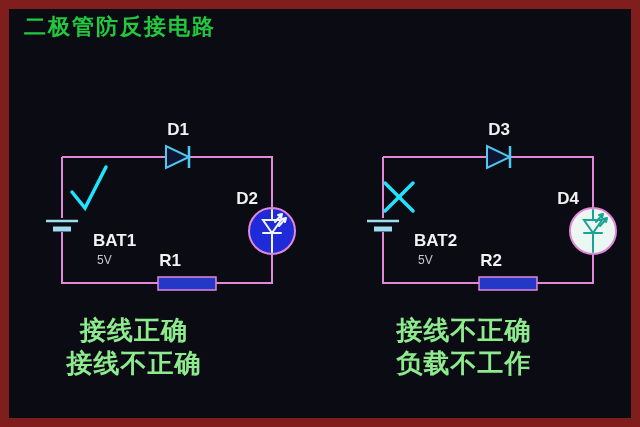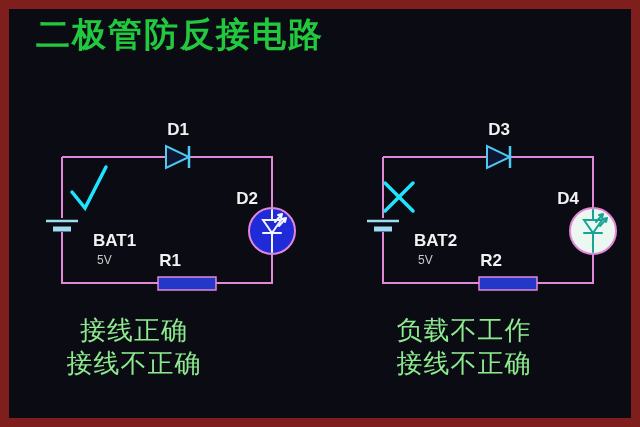--- a/index.html
+++ b/index.html
@@ -2,25 +2,25 @@
 <html><head>
 <meta charset="utf-8">
 <style>
   html,body{margin:0;padding:0;background:#1a1a1a;}
   .frame{
     position:relative;width:640px;height:427px;background:#0b0b14;
     overflow:hidden;font-family:"Liberation Sans","DejaVu Sans",sans-serif;
   }
   .border-overlay{position:absolute;inset:0;border:9px solid #801d1d;pointer-events:none;z-index:5;}
   .title{
-    position:absolute;left:36px;top:12px;font-size:34px;font-weight:bold;
+    position:absolute;left:24px;top:12px;font-size:22px;font-weight:bold;
     color:#22c93e;letter-spacing:2px;z-index:2;white-space:nowrap;
   }
   .caption{
-    position:absolute;text-align:center;font-size:26px;font-weight:normal;
+    position:absolute;text-align:center;font-size:26px;font-weight:bold;
     color:#8dea8d;line-height:33px;letter-spacing:1px;z-index:2;
   }
   .caption-left{left:28px;top:314px;width:212px;}
   .caption-right{left:350px;top:314px;width:228px;}
   svg.schematic{position:absolute;left:0;top:0;z-index:1;}
   text{font-family:"Liberation Sans","DejaVu Sans",sans-serif;}
   .designator{fill:#f2f2f2;font-size:17px;font-weight:bold;}
   .voltage{fill:#c8c8c8;font-size:12px;}
   .wire{stroke:#e387d8;stroke-width:2;fill:none;}
 </style>
@@ -107,18 +107,18 @@
       <text class="voltage" x="418" y="264">5V</text>
       <text class="designator" x="491" y="266" text-anchor="middle">R2</text>
     </g>
   </svg>
 
   <div class="caption caption-left">
     <div>接线正确</div>
     <div>接线不正确</div>
   </div>
   <div class="caption caption-right">
+    <div>接线不正确</div>
     <div>负载不工作</div>
-    <div>接线不正确</div>
   </div>
 
   <div class="border-overlay"></div>
 </div>
 
 </body></html>

